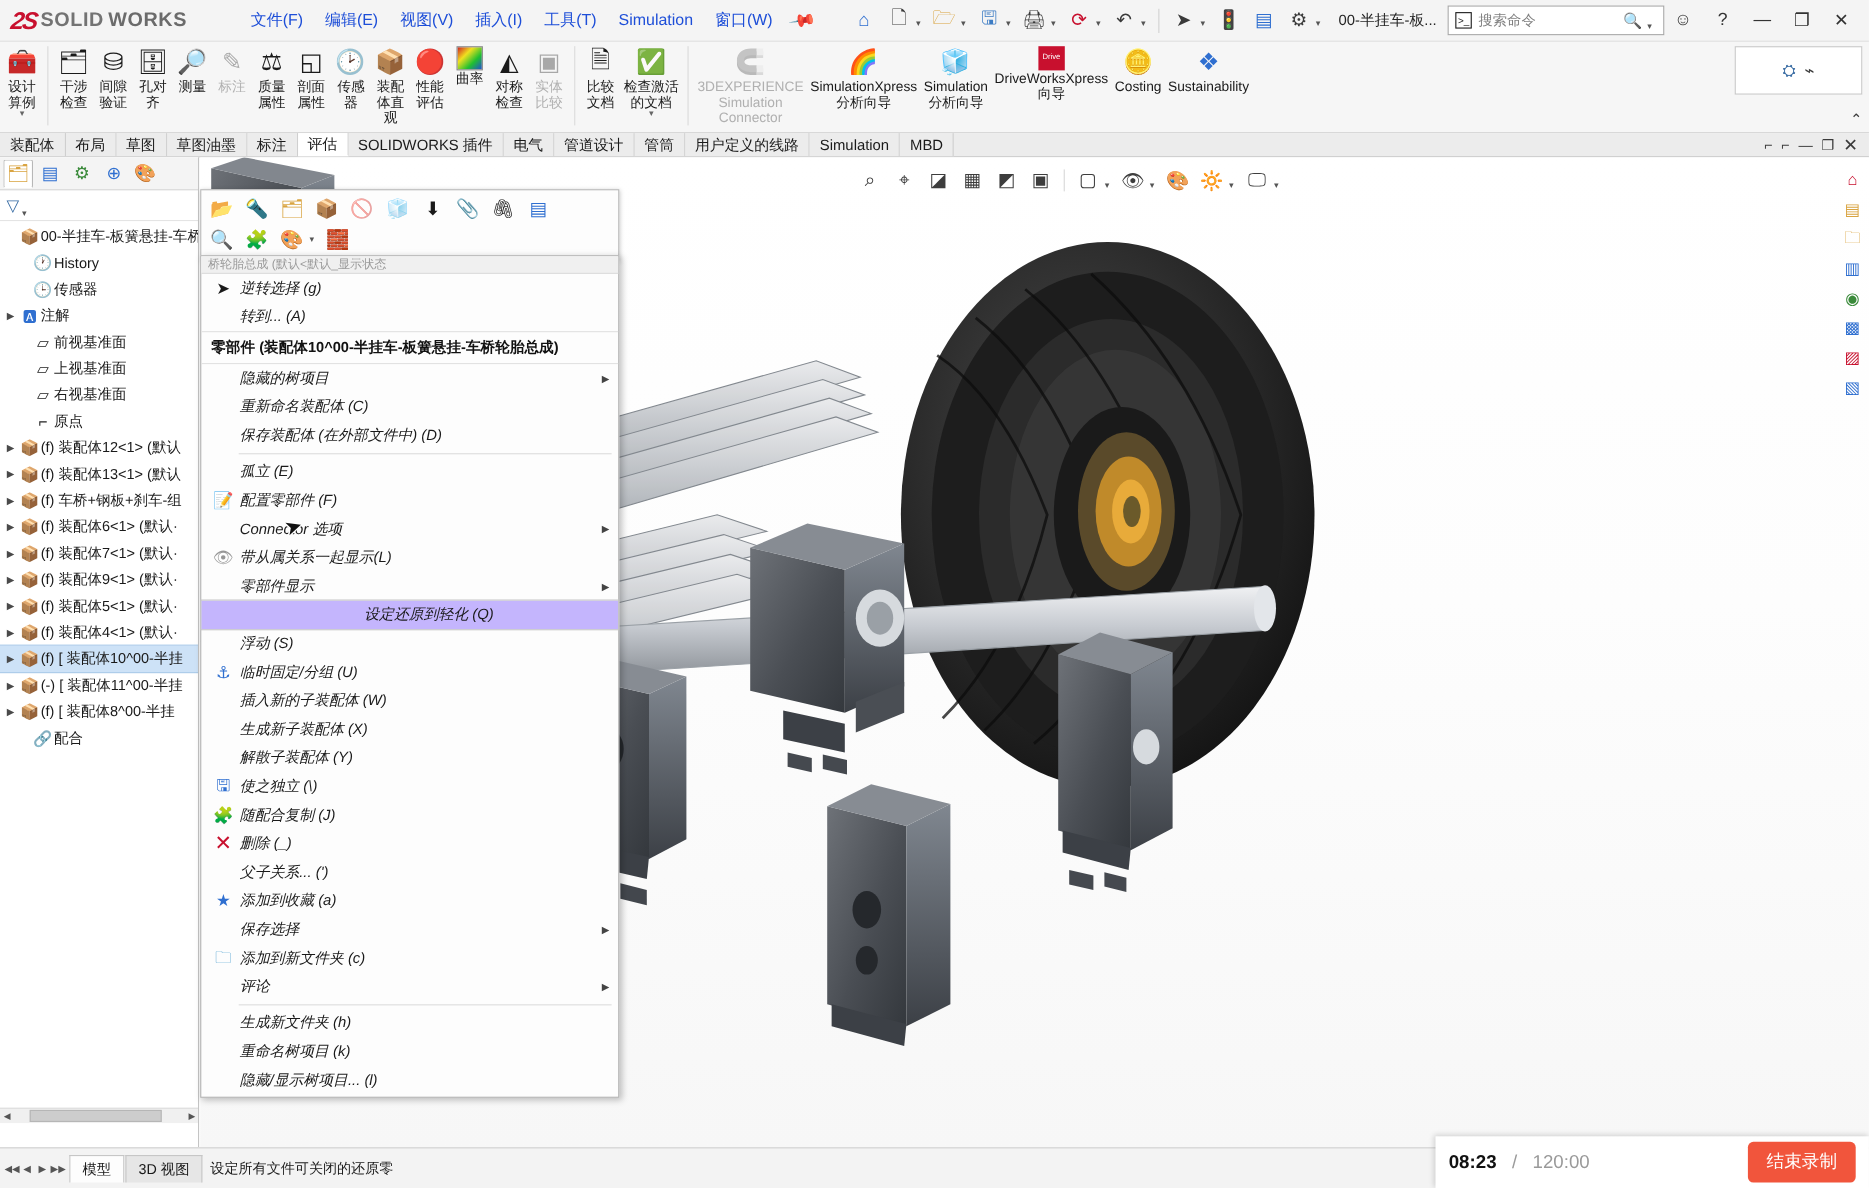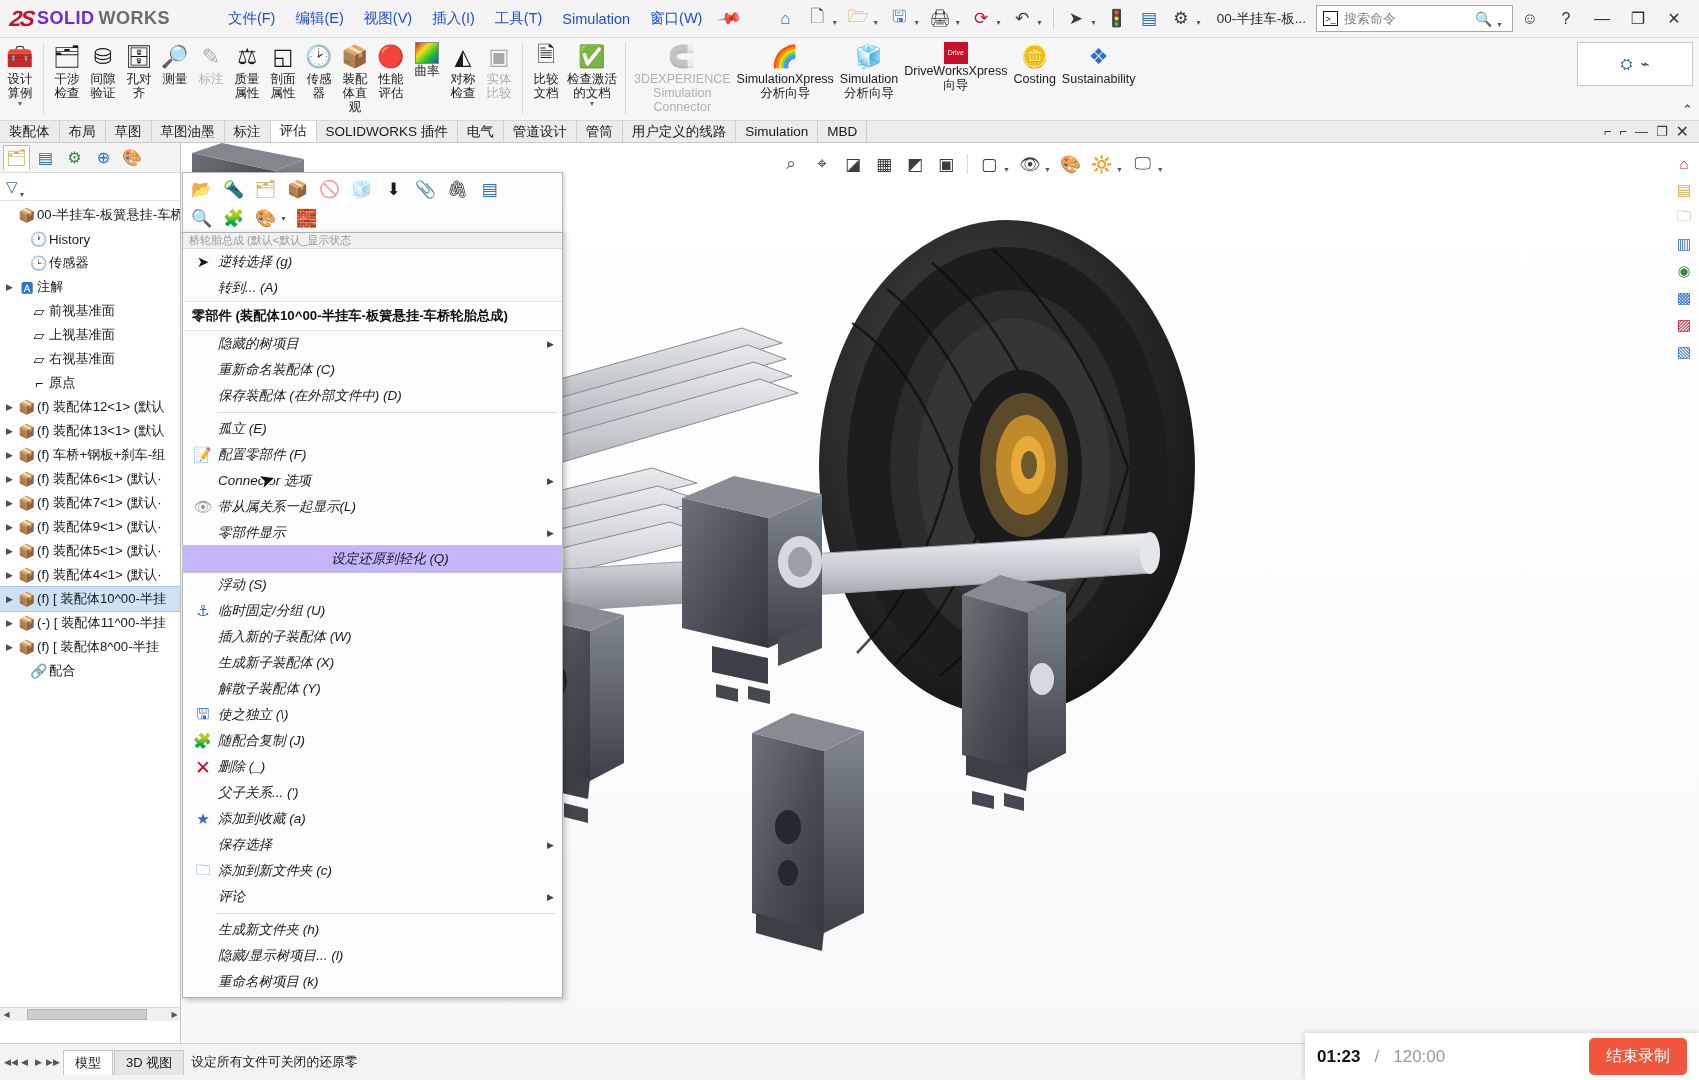--- a/index.html
+++ b/index.html
@@ -13,21 +13,21 @@
 
   
   .titlebar{
     position:absolute; left:0; top:0; width:1699px; height:38px;
     background:#f4f4f4; border-bottom:1px solid #dcdcdc;
     display:flex; align-items:center;
   }
   .sw-logo{ display:flex; align-items:center; margin-left:10px; gap:4px; }
   .sw-logo .ds{ color:#c8102e; font-weight:bold; font-size:22px; font-style:italic;
       letter-spacing:-2px; transform:skewX(-8deg); }
-  .sw-logo .solid{ color:#6d28d9; font-weight:bold; font-size:18px; letter-spacing:.5px;}
+  .sw-logo .solid{ color:#737373; font-weight:bold; font-size:18px; letter-spacing:.5px;}
   .sw-logo .works{ color:#6b6b6b; font-weight:bold; font-size:18px; letter-spacing:.5px;}
 
   .menubar{ display:flex; align-items:center; gap:0; margin-left:48px; }
   .menubar .mi{ padding:4px 10px; font-size:14.5px; color:#1d4ed8; white-space:nowrap; cursor:default;}
   .pin{ margin-left:8px; color:#3a3a3a; font-size:16px; transform:rotate(35deg); display:inline-block;}
 
   .tb-tools{ display:flex; align-items:center; gap:2px; margin-left:30px; }
   .tbbtn{ width:30px; height:28px; display:flex; align-items:center; justify-content:center;
      font-size:17px; color:#3a3a3a; cursor:default; border-radius:2px;}
   .caret{ font-size:7px; color:#555; margin-left:-3px; margin-right:3px; align-self:flex-end; padding-bottom:7px;}
@@ -877,25 +877,25 @@
       <span class="ct">评论</span>
       <span class="arrowr">▶</span>
     </div>
     <div class="cm-sep"></div>
     <div class="cmi">
       <span class="ci"></span>
       <span class="ct">生成新文件夹 (h)</span>
     </div>
     <div class="cmi">
       <span class="ci"></span>
+      <span class="ct">重命名树项目 (k)</span>
+    </div>
+    <div class="cmi">
+      <span class="ci"></span>
       <span class="ct">隐藏/显示树项目... (l)</span>
-    </div>
-    <div class="cmi">
-      <span class="ci"></span>
-      <span class="ct">重命名树项目 (k)</span>
     </div>
   </div>
 
   <div class="cursor-arrow">➤</div>
 
   <div class="statusbar">
     <div class="sb-nav">
       <span>◀◀</span>
       <span>◀</span>
       <span>▶</span>
@@ -918,19 +918,19 @@
       <span class="ig">👕</span>
       <span class="ig">⊞</span>
       <span class="ig">🥚</span>
     </div>
     <div class="tray-sys">
       <span>任务</span>
     </div>
   </div>
 
   <div class="rec">
-    <span class="t1">01:23</span>
+    <span class="t1">08:23</span>
     <span class="t2">/</span>
     <span class="t2">120:00</span>
     <span class="btn">结束录制</span>
   </div>
 
 </div>
 
 </body></html>

